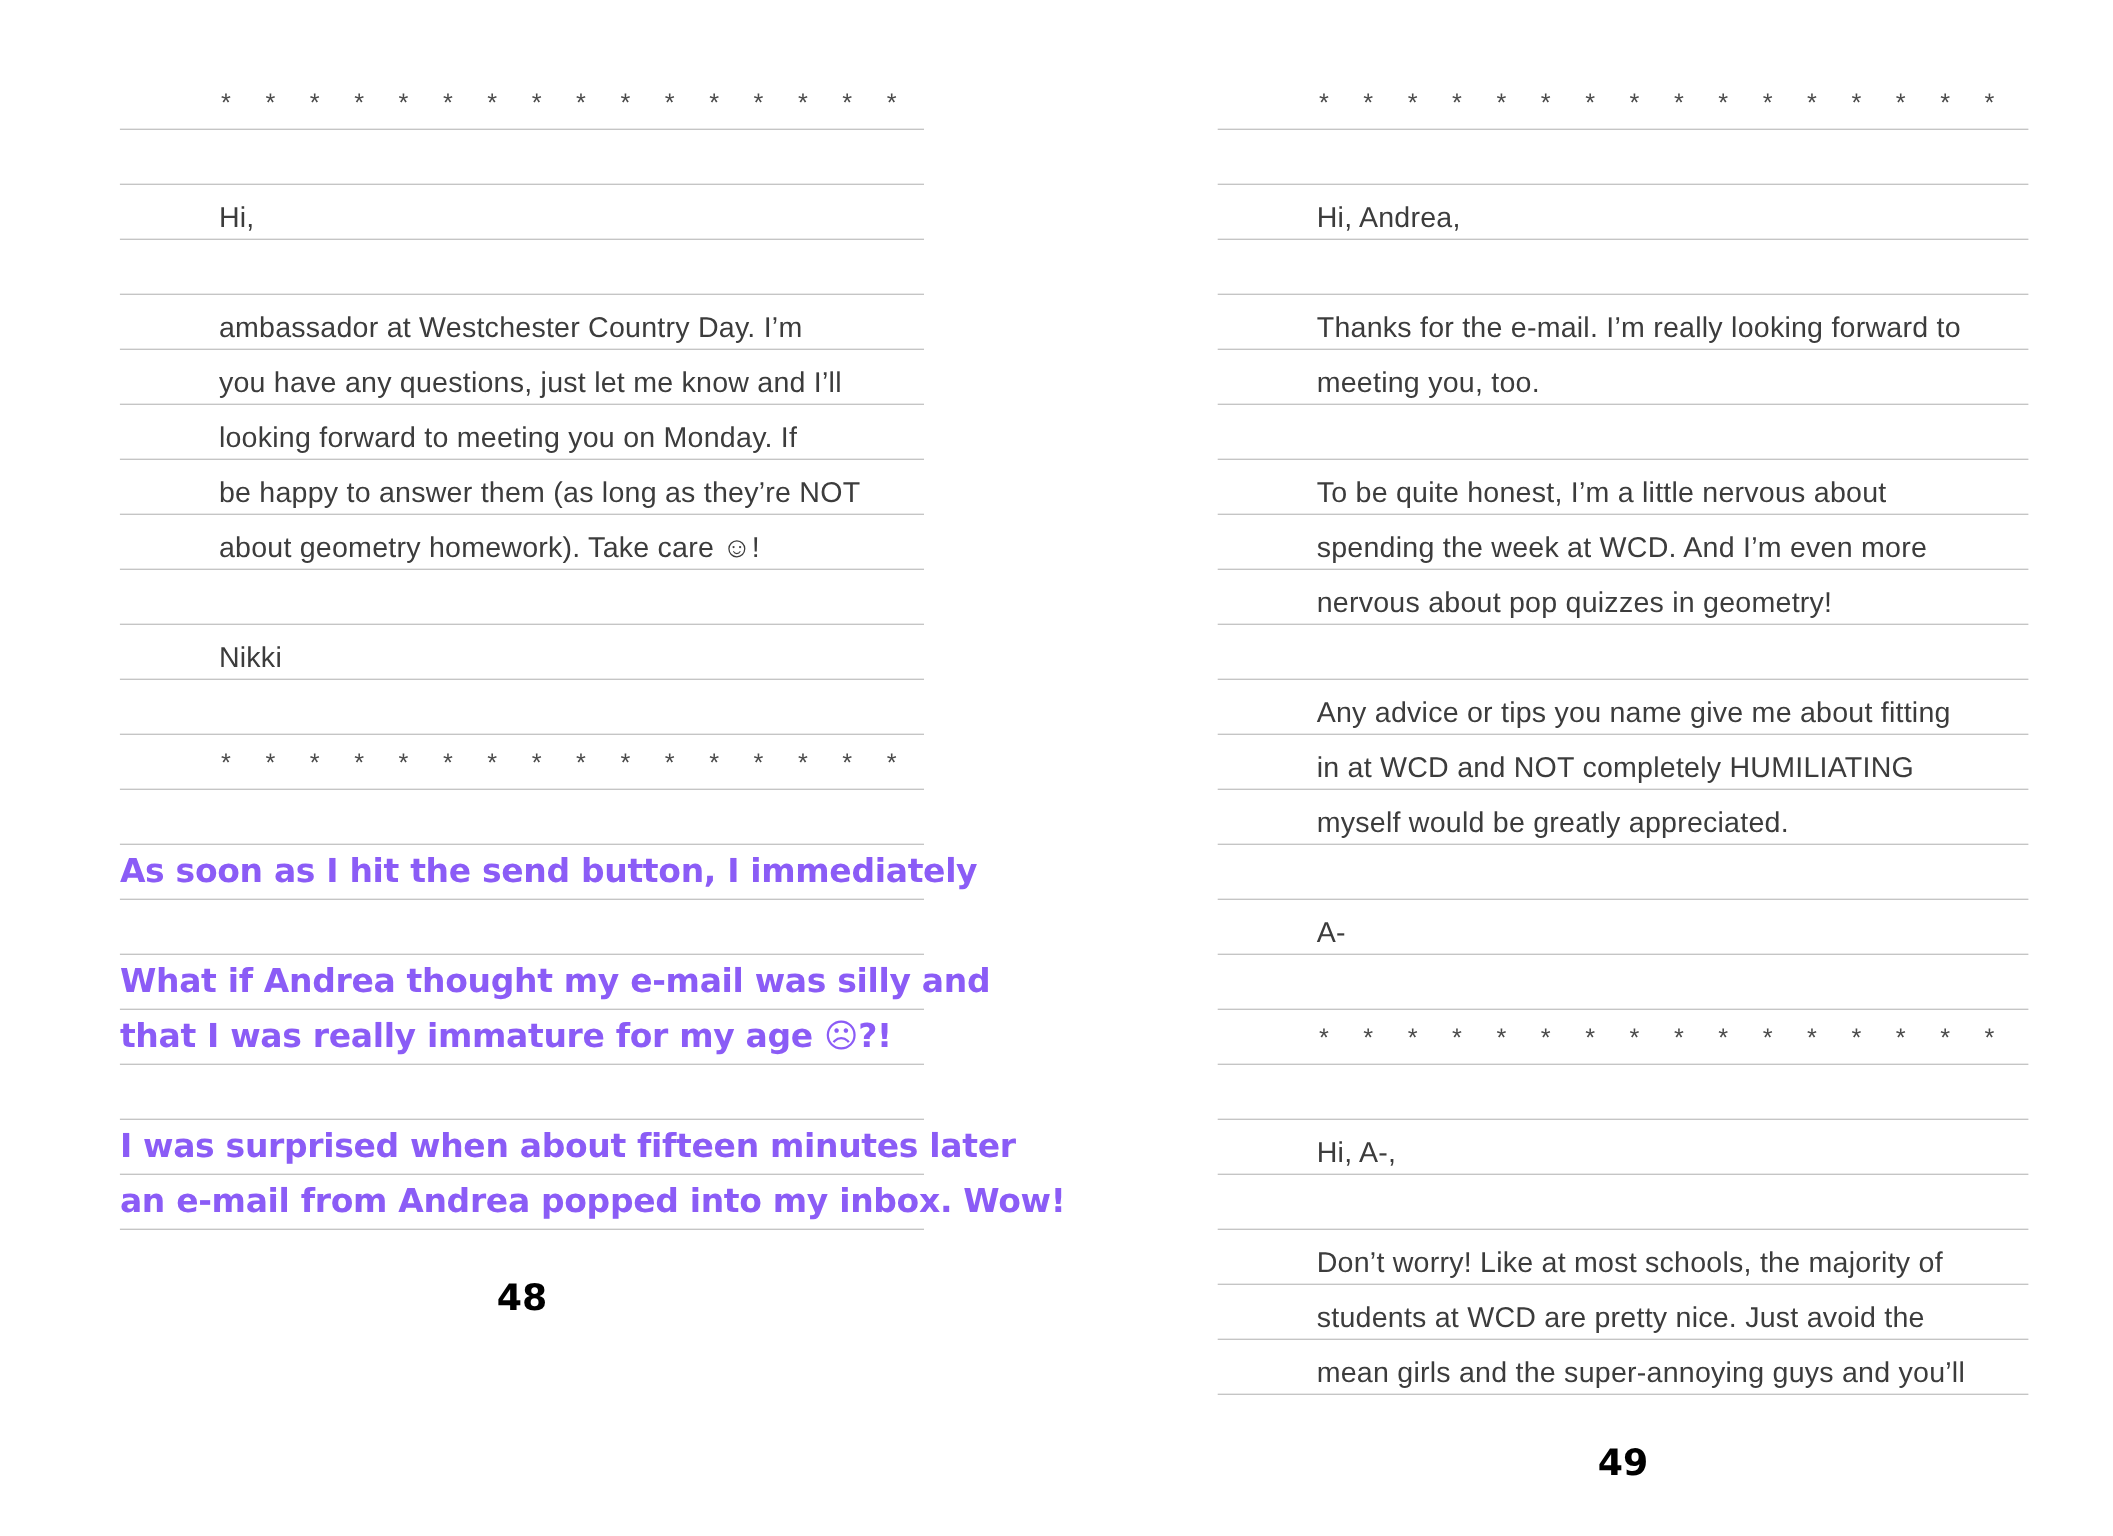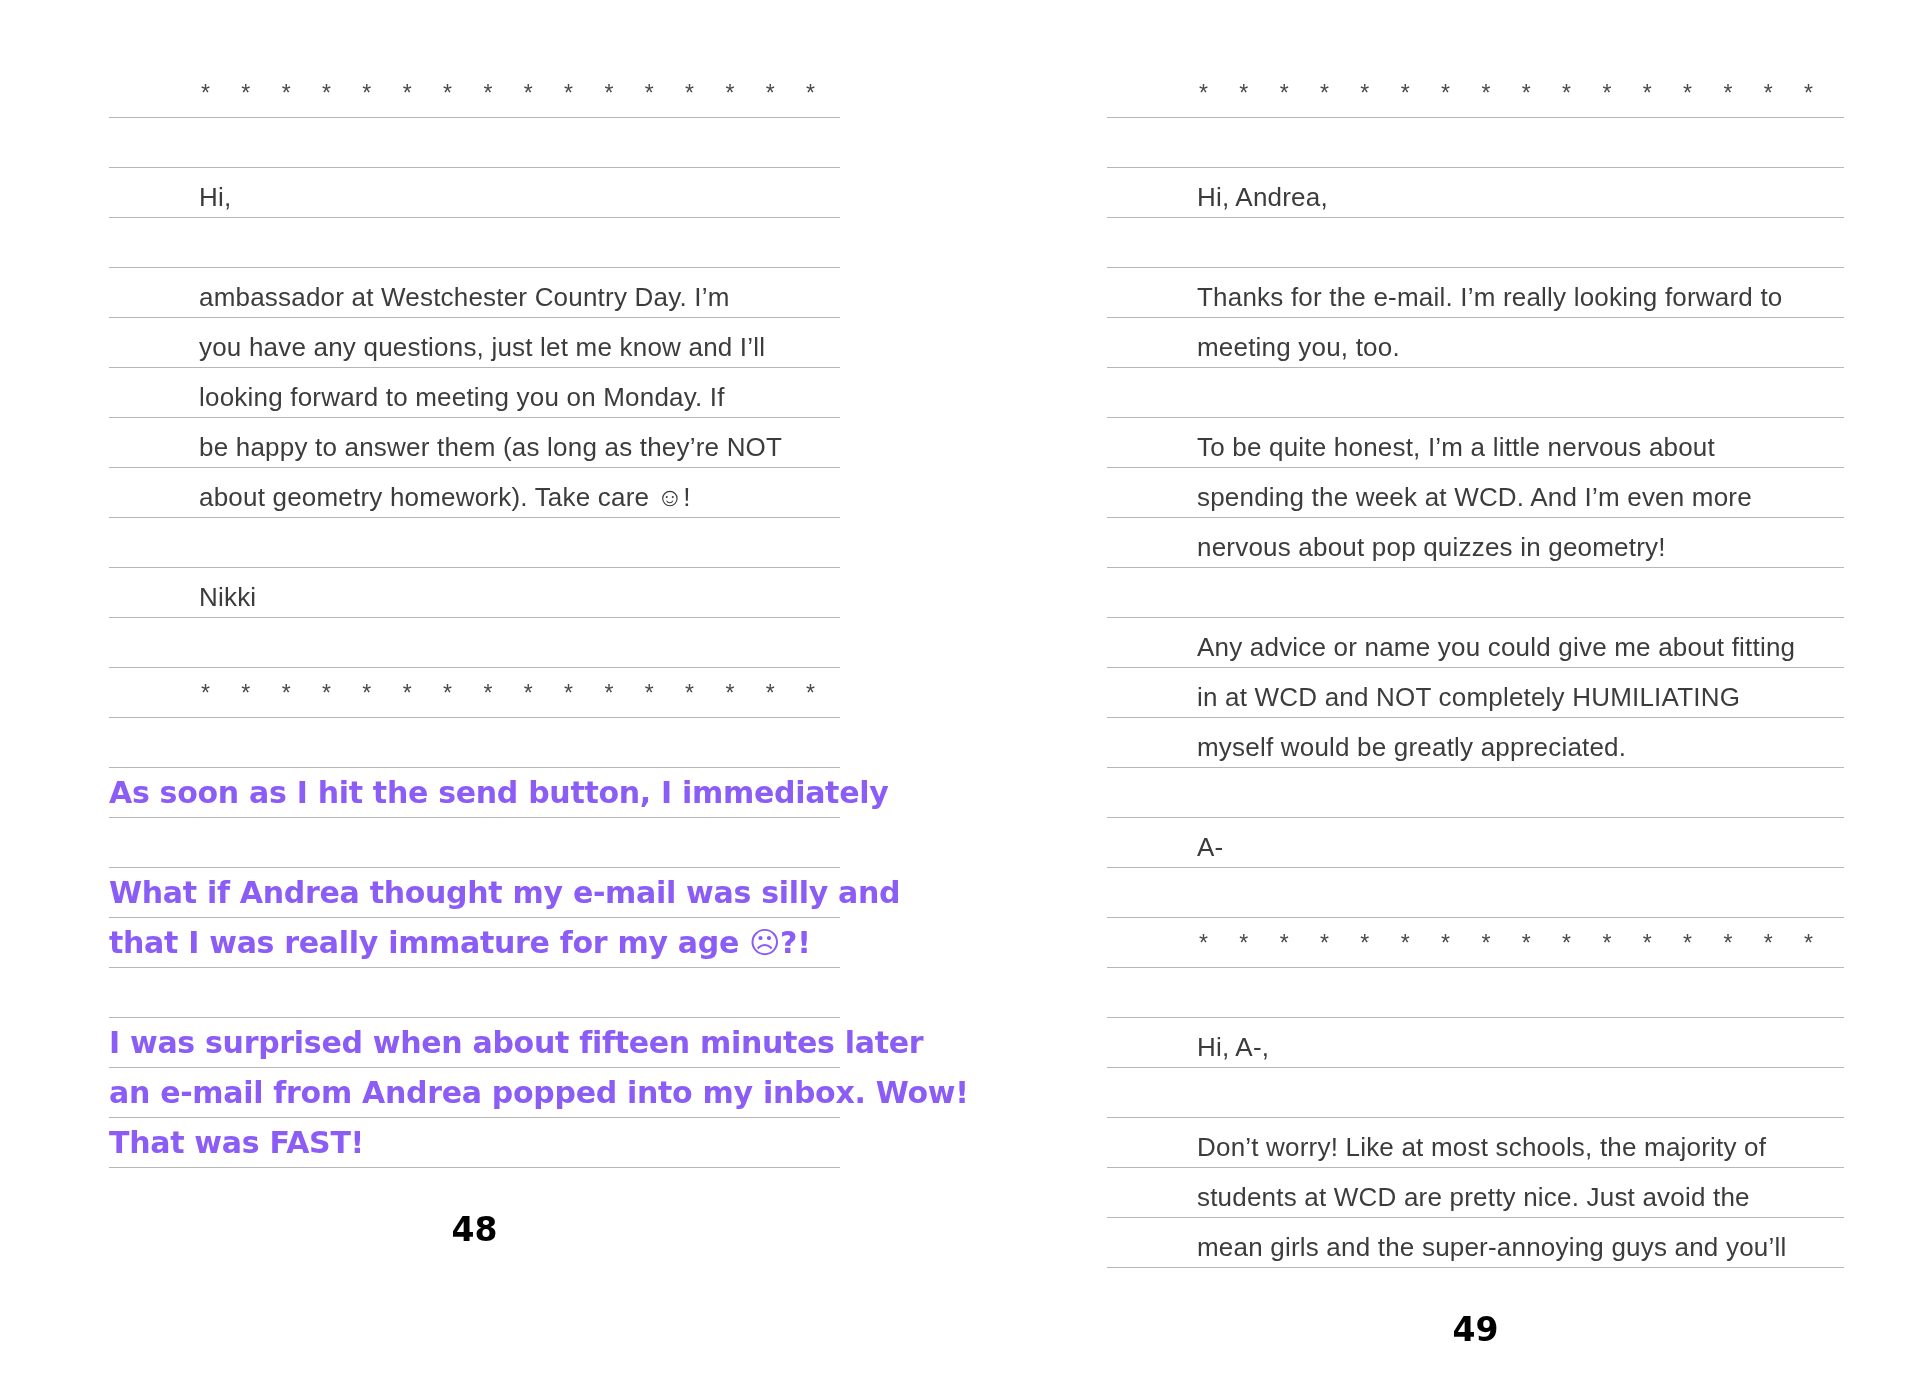--- a/index.html
+++ b/index.html
@@ -130,23 +130,20 @@
       </div>
       <div class="row blank">
         <span class="txt"> </span>
       </div>
       <div class="row hand">
         <span class="txt">I was surprised when about fifteen minutes later</span>
       </div>
       <div class="row hand">
         <span class="txt">an e-mail from Andrea popped into my inbox. Wow!</span>
       </div>
-      <div class="row hand">
-        <span class="txt">That was FAST!</span>
-      </div>
     </div>
   <div class="page-number">48</div>
 </div>
 
 <div class="page page-right">
   <div class="rows">
       <div class="row stars">
         <span class="txt">* * * * * * * * * * * * * * * *</span>
       </div>
       <div class="row blank">
@@ -173,21 +170,21 @@
       <div class="row typed">
         <span class="txt">spending the week at WCD. And I’m even more</span>
       </div>
       <div class="row typed">
         <span class="txt">nervous about pop quizzes in geometry!</span>
       </div>
       <div class="row blank">
         <span class="txt"> </span>
       </div>
       <div class="row typed">
-        <span class="txt">Any advice or name you could give me about fitting</span>
+        <span class="txt">Any advice or tips you name give me about fitting</span>
       </div>
       <div class="row typed">
         <span class="txt">in at WCD and NOT completely HUMILIATING</span>
       </div>
       <div class="row typed">
         <span class="txt">myself would be greatly appreciated.</span>
       </div>
       <div class="row blank">
         <span class="txt"> </span>
       </div>

